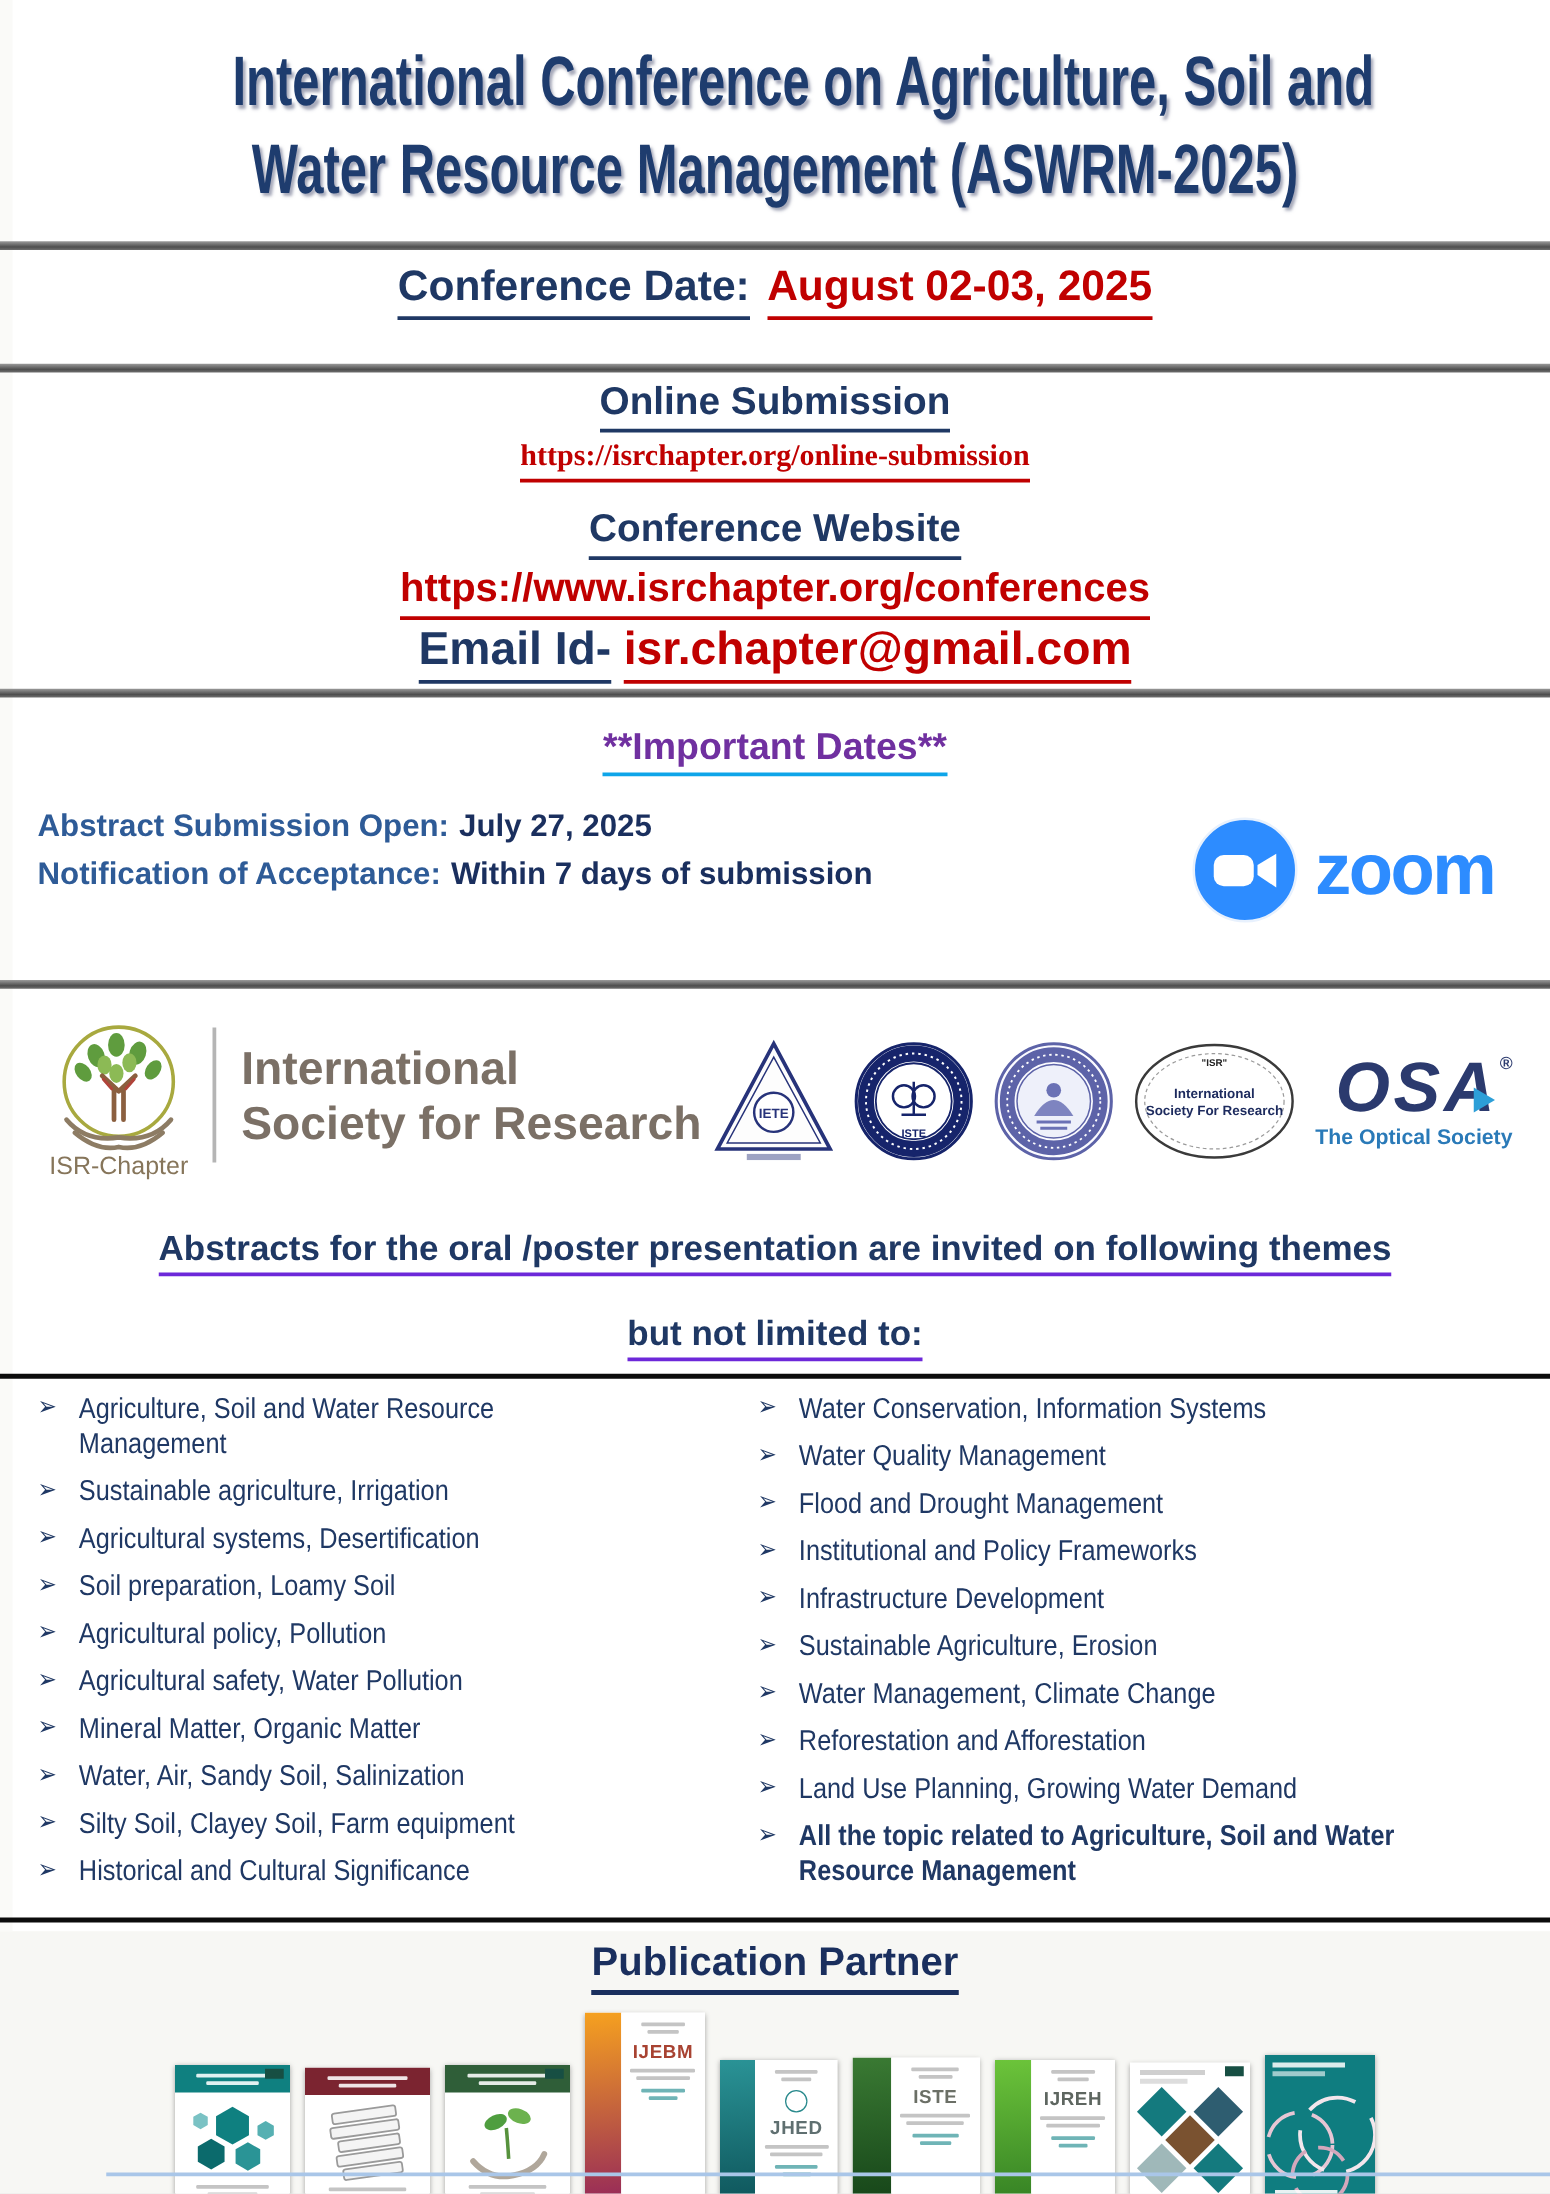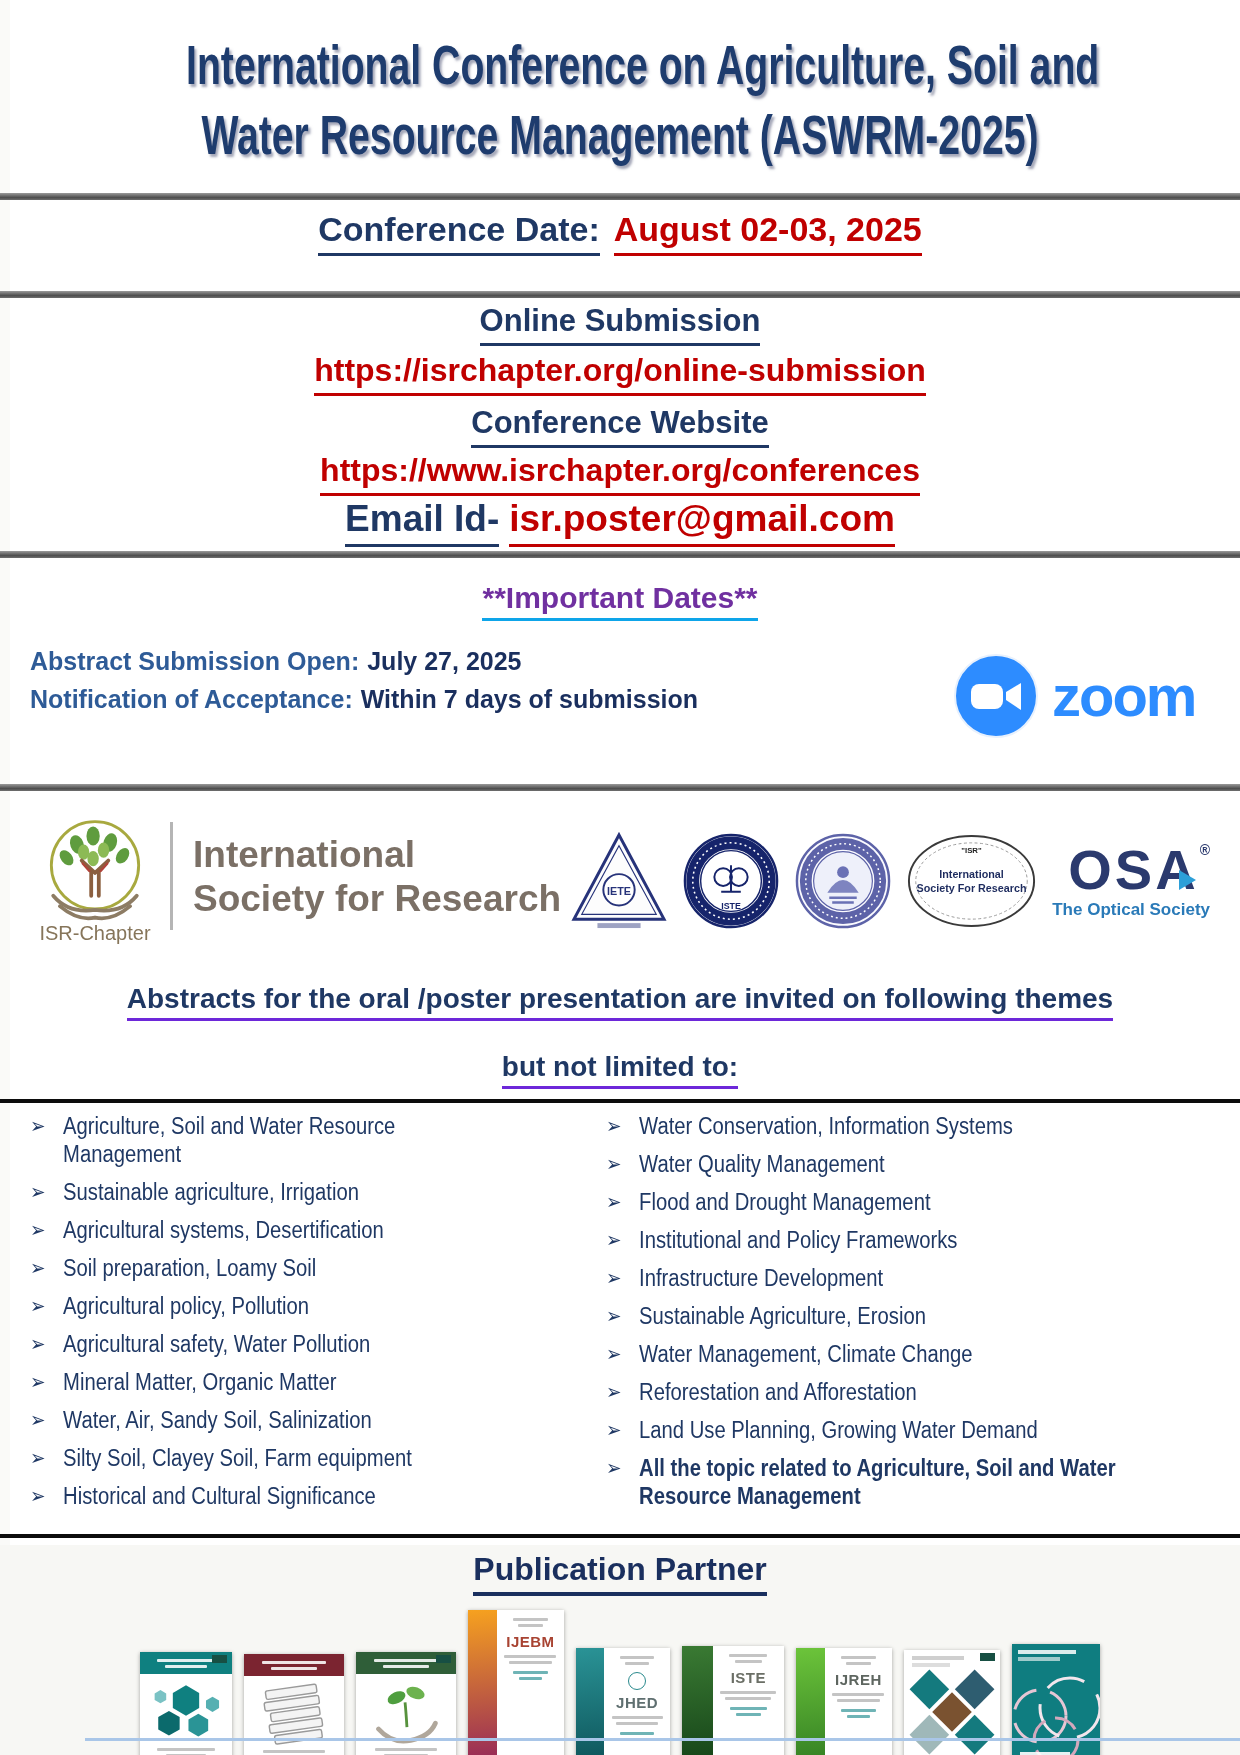--- a/index.html
+++ b/index.html
@@ -24,21 +24,21 @@
 
   
   .date-line{top:210px;font-size:34px;font-weight:bold;}
   .u-navy{color:#1f3864;border-bottom:3px solid #1f3864;padding-bottom:5px;}
   .u-red{color:#c00000;border-bottom:3px solid #c00000;padding-bottom:5px;}
   .date-line .u-red{margin-left:14px;}
 
   
   .links{top:299px;height:255px;}
   .links .row{position:absolute;left:0;right:0;text-align:center;font-weight:bold;}
-  .lk1{top:4px;font-size:31px;} .lk2{top:53px;font-size:32px;}
+  .lk1{top:4px;font-size:31px;} .lk2{top:53px;font-size:24px;font-family:Liberation Serif, serif;}
   .lk3{top:106px;font-size:31px;} .lk4{top:153px;font-size:32px;}
   .lk5{top:199px;font-size:37px;}
 
   
   .imp-heading{top:581px;font-size:30px;font-weight:bold;text-align:center;}
   .imp-heading span{color:#7030a0;border-bottom:3px solid #0ea5e9;padding-bottom:4px;}
   .imp-items{position:absolute;top:647px;left:30px;width:760px;}
   .imp-item{font-size:25px;font-weight:bold;line-height:28px;}
   .imp-item.g1{margin-bottom:10px;} .imp-item.g2{margin-bottom:19px;}
   .imp-label{color:#2e5b97;} .imp-value{color:#1a2f5e;margin-left:8px;}
@@ -47,21 +47,21 @@
 
   
   .orgs{position:absolute;top:808px;left:0;right:0;height:145px;display:flex;align-items:center;}
   .isr-block{display:flex;align-items:center;margin-left:34px;}
   .isr-logo-wrap{display:flex;flex-direction:column;align-items:center;}
   .isr-cap{font-size:20px;color:#86755a;margin-top:-6px;}
   .isr-bar{width:3px;height:108px;background:#b5b5b5;margin:0 20px 10px 14px;}
   .isr-name{font-size:37px;font-weight:bold;color:#7b7066;line-height:1.18;margin-top:-8px;}
   .seals{display:flex;align-items:center;gap:14px;margin-left:auto;margin-right:30px;}
   .osa{display:flex;flex-direction:column;align-items:flex-end;}
-  .osa-row{display:flex;align-items:flex-start;}
+  .osa-row{display:flex;align-items:flex-start;font-style:italic;}
   .osa-word{font-size:56px;font-weight:bold;color:#2b3a6e;letter-spacing:3px;line-height:1;}
   .osa-tri{width:0;height:0;border-left:17px solid #2d9fd8;border-top:10px solid transparent;
            border-bottom:10px solid transparent;margin:28px 0 0 -20px;}
   .osa-reg{font-size:14px;font-weight:bold;color:#2b3a6e;margin-left:4px;}
   .osa-cap{font-size:17px;font-weight:bold;color:#2a7ab8;margin-top:2px;}
 
   
   .themes-h1{top:983px;font-size:28px;font-weight:bold;text-align:center;}
   .themes-h1 span,.themes-h2 span{color:#1f3864;border-bottom:3px solid #6d28d9;padding-bottom:4px;}
   .themes-h2{top:1051px;font-size:28px;font-weight:bold;text-align:center;}
@@ -115,21 +115,21 @@
   </div>
 
   <div class="rule-gray r2"></div>
 
   <div class="abs links">
     <div class="row lk1"><span class="u-navy">Online Submission</span></div>
     <div class="row lk2"><span class="u-red">https://isrchapter.org/online-submission</span></div>
     <div class="row lk3"><span class="u-navy">Conference Website</span></div>
     <div class="row lk4"><span class="u-red">https://www.isrchapter.org/conferences</span></div>
     <div class="row lk5">
-      <span class="u-navy">Email Id-</span><span class="u-red" style="margin-left:10px">isr.poster@gmail.com</span>
+      <span class="u-navy">Email Id-</span><span class="u-red" style="margin-left:10px">isr.chapter@gmail.com</span>
     </div>
   </div>
 
   <div class="rule-gray r3"></div>
 
   <div class="abs imp-heading">
     <span>**Important Dates**</span>
   </div>
   <div class="imp-items">
     <div class="imp-item g1">

